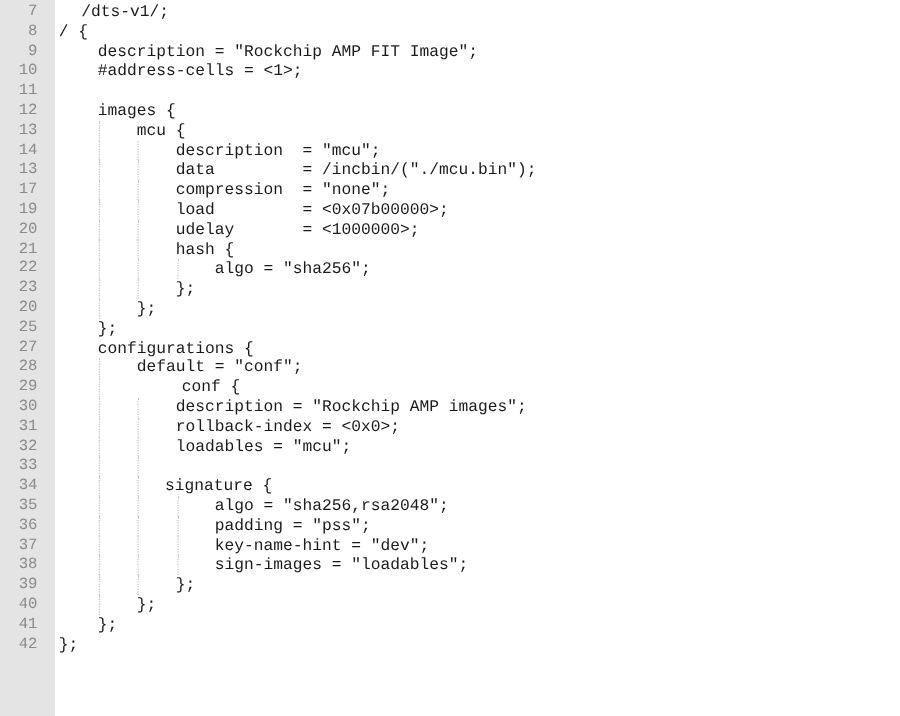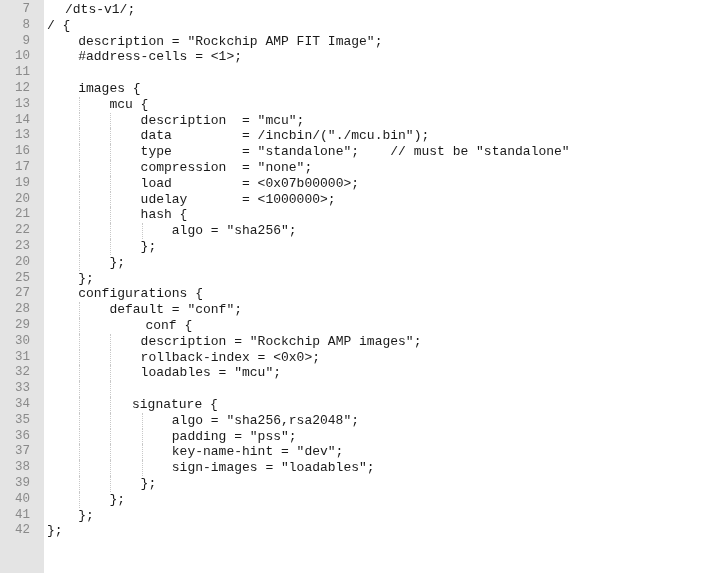--- a/index.html
+++ b/index.html
@@ -22,21 +22,20 @@
   <div class="lines" id="lines">
       <div class="line"><span class="ln">7</span><span class="code" style="left: 29px; margin-left: 36px;">/dts-v1/;</span></div>
       <div class="line"><span class="ln">8</span><span class="code" style="left: 47px;">/ {</span></div>
       <div class="line"><span class="ln">9</span><span class="code" style="left: 78.2px;">description = "Rockchip AMP FIT Image";</span></div>
       <div class="line"><span class="ln">10</span><span class="code" style="left: 78.2px;">#address-cells = &lt;1&gt;;</span></div>
       <div class="line"><span class="ln">11</span><span class="code" style="left: 47px;"></span></div>
       <div class="line"><span class="ln">12</span><span class="code" style="left: 78.2px;">images {</span></div>
       <div class="line"><span class="ln">13</span><span class="guide" style="left: 79.2px;"></span><span class="code" style="left: 109.4px;">mcu {</span></div>
       <div class="line"><span class="ln">14</span><span class="guide" style="left: 79.2px;"></span><span class="guide" style="left: 110.4px;"></span><span class="code" style="left: 140.6px;">description  = "mcu";</span></div>
       <div class="line"><span class="ln">13</span><span class="guide" style="left: 79.2px;"></span><span class="guide" style="left: 110.4px;"></span><span class="code" style="left: 140.6px;">data         = /incbin/("./mcu.bin");</span></div>
-      <div class="line"><span class="ln">16</span><span class="guide" style="left: 79.2px;"></span><span class="guide" style="left: 110.4px;"></span><span class="code" style="left: 140.6px;">type         = "standalone";    // must be "standalone"</span></div>
       <div class="line"><span class="ln">17</span><span class="guide" style="left: 79.2px;"></span><span class="guide" style="left: 110.4px;"></span><span class="code" style="left: 140.6px;">compression  = "none";</span></div>
       <div class="line"><span class="ln">19</span><span class="guide" style="left: 79.2px;"></span><span class="guide" style="left: 110.4px;"></span><span class="code" style="left: 140.6px;">load         = &lt;0x07b00000&gt;;</span></div>
       <div class="line"><span class="ln">20</span><span class="guide" style="left: 79.2px;"></span><span class="guide" style="left: 110.4px;"></span><span class="code" style="left: 140.6px;">udelay       = &lt;1000000&gt;;</span></div>
       <div class="line"><span class="ln">21</span><span class="guide" style="left: 79.2px;"></span><span class="guide" style="left: 110.4px;"></span><span class="code" style="left: 140.6px;">hash {</span></div>
       <div class="line"><span class="ln">22</span><span class="guide" style="left: 79.2px;"></span><span class="guide" style="left: 110.4px;"></span><span class="guide" style="left: 141.6px;"></span><span class="code" style="left: 171.8px;">algo = "sha256";</span></div>
       <div class="line"><span class="ln">23</span><span class="guide" style="left: 79.2px;"></span><span class="guide" style="left: 110.4px;"></span><span class="code" style="left: 140.6px;">};</span></div>
       <div class="line"><span class="ln">20</span><span class="guide" style="left: 79.2px;"></span><span class="code" style="left: 109.4px;">};</span></div>
       <div class="line"><span class="ln">25</span><span class="code" style="left: 78.2px;">};</span></div>
       <div class="line"><span class="ln">27</span><span class="code" style="left: 78.2px;">configurations {</span></div>
       <div class="line"><span class="ln">28</span><span class="guide" style="left: 79.2px;"></span><span class="code" style="left: 109.4px;">default = "conf";</span></div>

